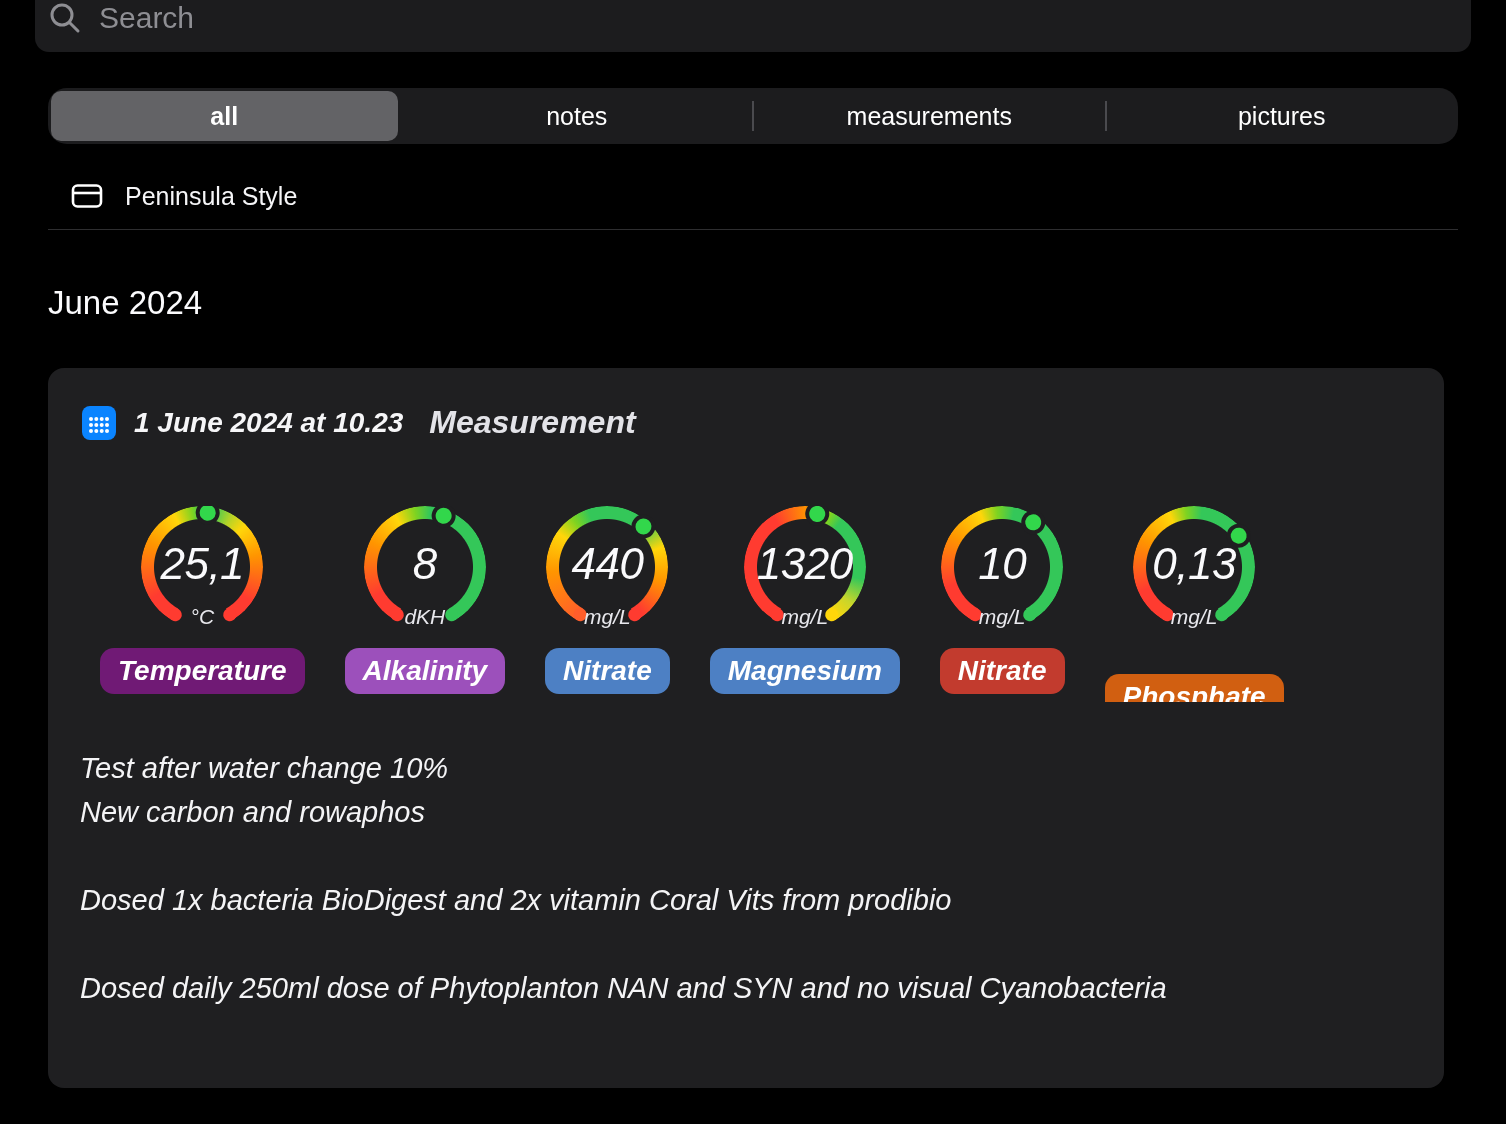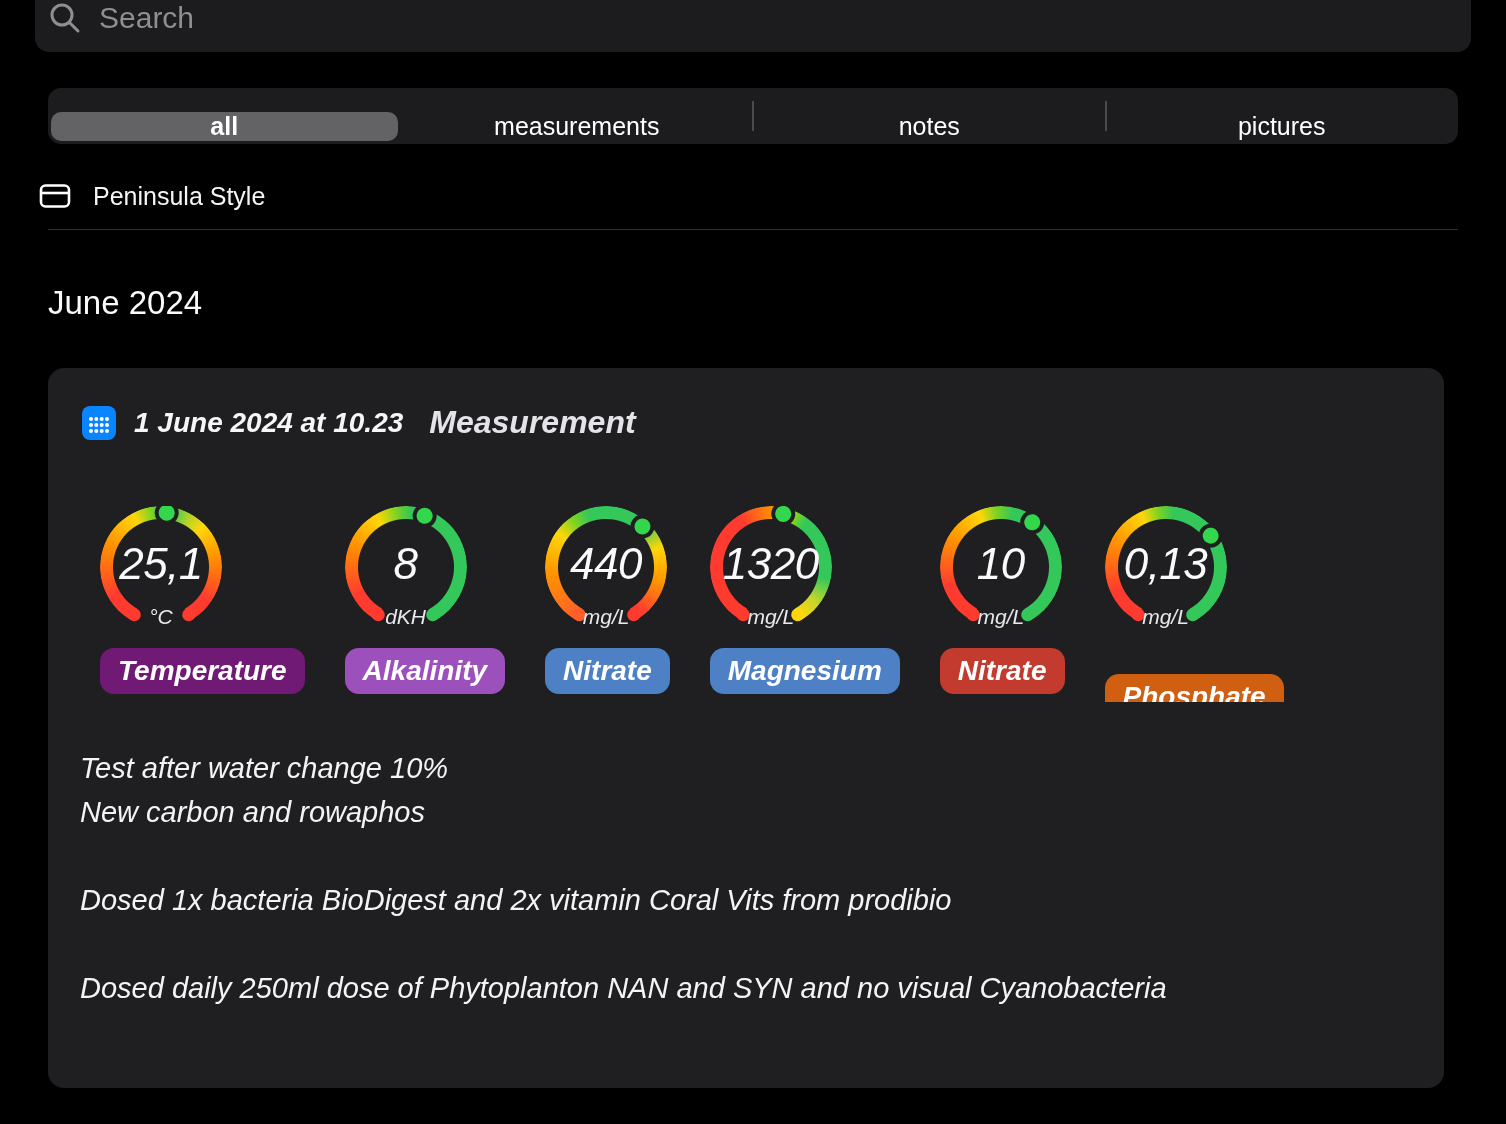--- a/index.html
+++ b/index.html
@@ -11,47 +11,47 @@
   .search-bar{position:absolute;left:35px;right:35px;top:-24px;height:76px;
     background:#1C1C1E;border-radius:14px;display:flex;align-items:center;
     padding:8px 16px 0 12px;box-sizing:border-box;}
   .search-bar svg{flex:none;}
   .search-input{flex:1;margin-left:14px;background:transparent;border:none;outline:none;
     font-family:inherit;font-size:30px;color:#fff;}
   .search-input::placeholder{color:#8E8E93;}
 
   
   .segmented{position:absolute;left:48px;top:88px;width:1410px;height:56px;
-    background:#1C1C1E;border-radius:13px;display:flex;align-items:flex-end;}
+    background:#1C1C1E;border-radius:19px;display:flex;}
   .seg-item{flex:1;display:flex;align-items:center;justify-content:center;
     margin:3px;border-radius:10px;color:#FFFFFF;font-size:25px;font-weight:400;cursor:pointer;}
   .seg-item.selected{background:#636366;font-weight:600;}
   .seg-div{position:absolute;top:13px;width:2px;height:30px;background:#4A4A4E;margin-left:-1px;}
 
   
-  .tank-row{position:absolute;left:32px;top:172px;height:48px;display:flex;
+  .tank-row{position:absolute;left:64px;top:172px;height:48px;display:flex;
     align-items:center;gap:22px;padding-left:7px;cursor:pointer;}
   .tank-name{font-size:25px;color:#F5F5F7;}
   .row-divider{position:absolute;left:48px;top:229px;width:1410px;height:1px;background:#2E2E30;}
 
   
   .section-title{position:absolute;left:48px;top:284px;margin:0;
     font-size:33px;font-weight:500;color:#FBFBFD;}
 
   
   .card{position:absolute;left:48px;top:368px;width:1396px;height:720px;
     background:#1F1F21;border-radius:16px;font-style:italic;}
   .card-header{position:absolute;left:34px;top:36px;display:flex;align-items:center;gap:18px;}
   .card-date{font-size:28px;font-weight:700;color:#F6F6F8;}
   .card-type{font-size:32px;font-weight:700;color:#E3E3E8;margin-left:8px;}
 
   
   .gauges{position:absolute;left:52px;top:138px;width:1299px;height:196px;
     display:flex;gap:40px;overflow:hidden;align-items:flex-start;}
-  .gauge{display:flex;flex-direction:column;flex:none;}
+  .gauge{display:flex;flex-direction:column;align-items:center;flex:none;}
   .ring-wrap{position:relative;width:122px;height:122px;}
   .ring{position:absolute;inset:0;border-radius:50%;
     -webkit-mask:radial-gradient(closest-side,rgba(0,0,0,0) 47.5px,#000 48.5px);
             mask:radial-gradient(closest-side,rgba(0,0,0,0) 47.5px,#000 48.5px);}
   .cap{position:absolute;left:50%;top:50%;width:13px;height:13px;
     margin:-6.5px 0 0 -6.5px;border-radius:50%;}
   .cap-l{transform:rotate(210deg) translateY(-54.5px);}
   .cap-r{transform:rotate(150deg) translateY(-54.5px);}
   .dot{position:absolute;left:50%;top:50%;width:16px;height:16px;margin:-12px 0 0 -12px;
     border:4px solid #1F1F21;border-radius:50%;}
@@ -72,22 +72,22 @@
 <div class="search-bar">
   <svg width="36" height="36" viewBox="0 0 36 36">
     <circle cx="15" cy="15" r="10" fill="none" stroke="#8E8E93" stroke-width="3"></circle>
     <line x1="22.5" y1="22.5" x2="31" y2="31" stroke="#8E8E93" stroke-width="3" stroke-linecap="round"></line>
   </svg>
   <input class="search-input" placeholder="Search" style="">
 </div>
 
 <div class="segmented" id="segmented">
     <div class="seg-item selected">all</div>
+    <div class="seg-item">notes</div>
     <div class="seg-item">measurements</div>
-    <div class="seg-item">notes</div>
     <div class="seg-item">pictures</div>
     <div class="seg-div" style="left: 25%; opacity: 0;"></div>
     <div class="seg-div" style="left: 50%;"></div>
     <div class="seg-div" style="left: 75%;"></div>
   </div>
 
 <div class="tank-row">
   <svg width="32" height="28" viewBox="0 0 32 28">
     <rect x="2" y="3.5" width="28" height="21" rx="4.5" fill="none" stroke="#FFFFFF" stroke-width="2.6"></rect>
     <line x1="2" y1="11" x2="30" y2="11" stroke="#FFFFFF" stroke-width="2.6"></line>

